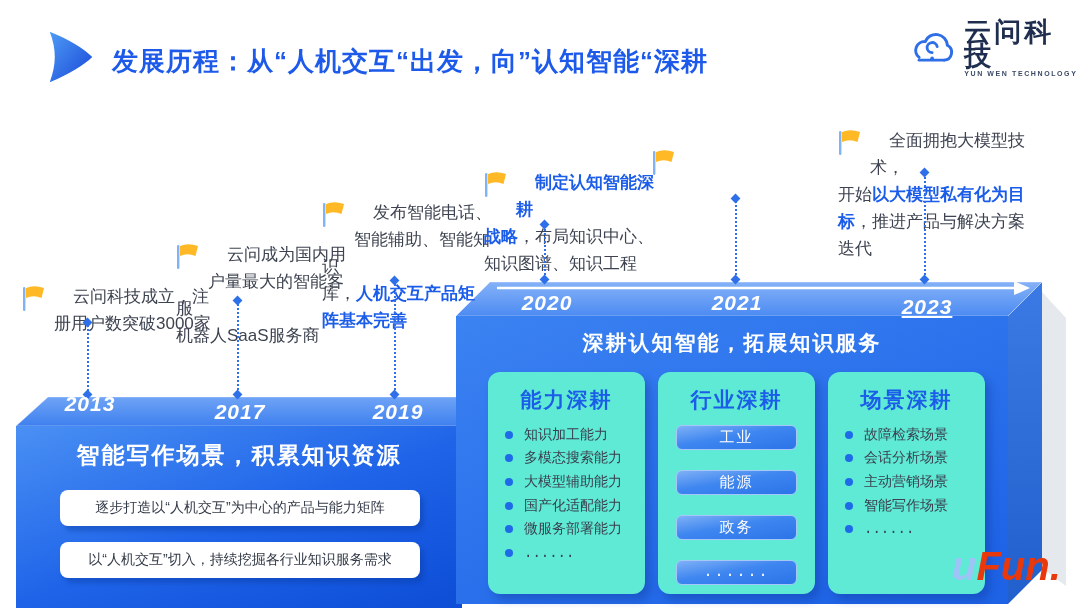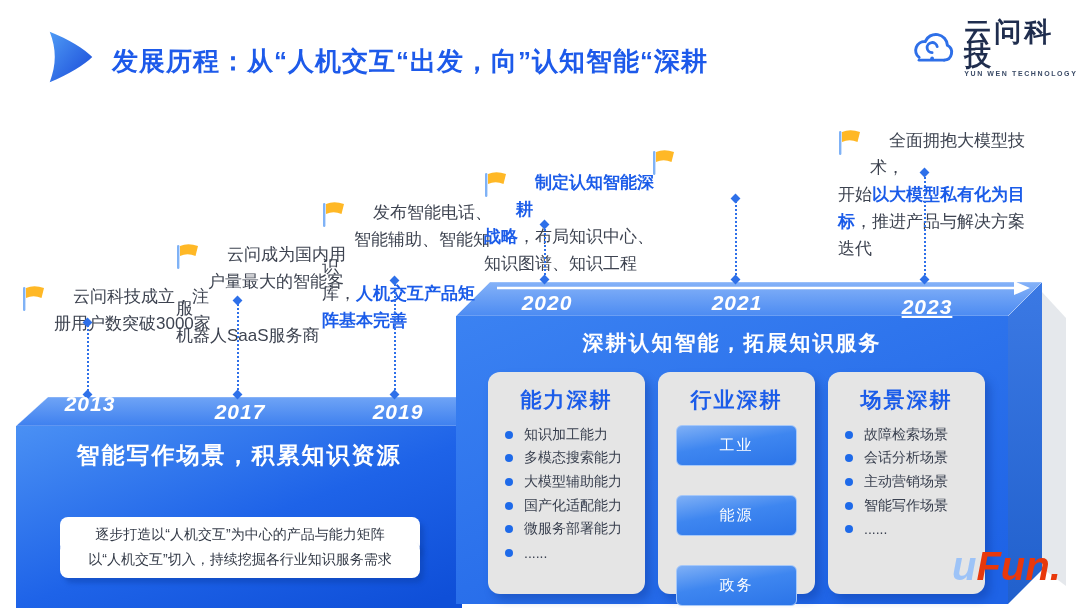--- a/index.html
+++ b/index.html
@@ -37,28 +37,28 @@
   .pt-title{position:absolute;color:#fff;font-weight:800;text-align:center;letter-spacing:2px;}
   .pt-title.left{left:16px;top:440px;width:446px;font-size:23px;}
   .pt-title.right{left:456px;top:329px;width:552px;font-size:21px;}
 
   
   .wbox{position:absolute;left:60px;width:360px;height:36px;background:#fff;border-radius:8px;
     display:flex;align-items:center;justify-content:center;font-size:14px;color:#333A47;
     box-shadow:4px 5px 4px rgba(13,62,165,.42);}
 
   
-  .card{position:absolute;top:372px;width:157px;height:222px;background:#e5e5e5;border-radius:12px;
-    box-shadow:5px 6px 8px rgba(13,55,150,.38);padding-top:14px;box-sizing:border-box;}
+  .card{position:absolute;top:372px;width:157px;height:222px;background:#5eead4;border-radius:12px;
+    box-shadow:5px 6px 8px rgba(13,55,150,.38);padding-top:14px;box-sizing:border-box;font-family:Liberation Mono, monospace;}
   .card-title{text-align:center;font-size:21px;font-weight:800;color:#1B5CE9;letter-spacing:2px;}
   .card-body{margin-top:9px;padding-left:17px;}
   .brow{display:flex;align-items:center;height:23.6px;font-size:14px;color:#3A4150;}
   .brow .dot{width:8px;height:8px;border-radius:50%;background:#1E6AE9;margin-right:11px;flex:none;}
   .card-body.pills{margin-top:11px;padding:0 18px;}
-  .pill{height:41px;margin-bottom:29px;border-radius:6px;color:#fff;font-size:15px;
+  .pill{height:25px;margin-bottom:20px;border-radius:6px;color:#fff;font-size:15px;
     display:flex;align-items:center;justify-content:center;box-sizing:border-box;
     background:linear-gradient(170deg,#7FB0F6 0%,#3E86F0 45%,#2B74E8 100%);
     border:1px solid #A6C8F9;letter-spacing:2px;}
 
   
   .wm{position:absolute;left:952px;top:544px;font-size:40px;font-weight:800;letter-spacing:0;
     font-style:italic;white-space:nowrap;}
   .wm .pre{color:#9DC3F7;}
   .wm .main{color:#E8380C;}
 </style>
@@ -189,21 +189,21 @@
   <div class="dl" style="left:924px;top:172px;height:107px;"></div>
 
   <span class="yr" style="left:90px;top:392px;">2013</span>
   <span class="yr" style="left:240px;top:400px;">2017</span>
   <span class="yr" style="left:398px;top:400px;">2019</span>
   <span class="yr" style="left:547px;top:291px;">2020</span>
   <span class="yr" style="left:737px;top:291px;">2021</span>
   <span class="yr" style="left:927px;top:295px;text-decoration:underline;">2023</span>
 
   <div class="pt-title left">智能写作场景，积累知识资源</div>
-  <div class="wbox" style="top:490px;margin-top:27px;">逐步打造以“人机交互”为中心的产品与能力矩阵</div>
+  <div class="wbox" style="top:490px;">逐步打造以“人机交互”为中心的产品与能力矩阵</div>
   <div class="wbox" style="top:542px;">以“人机交互”切入，持续挖掘各行业知识服务需求</div>
 
   <div class="pt-title right">深耕认知智能，拓展知识服务</div>
 
   <div class="card" style="left:488px;">
     <div class="card-title">能力深耕</div>
     <div class="card-body">
         <div class="brow">
           <span class="dot"></span>
           <span>知识加工能力</span>

